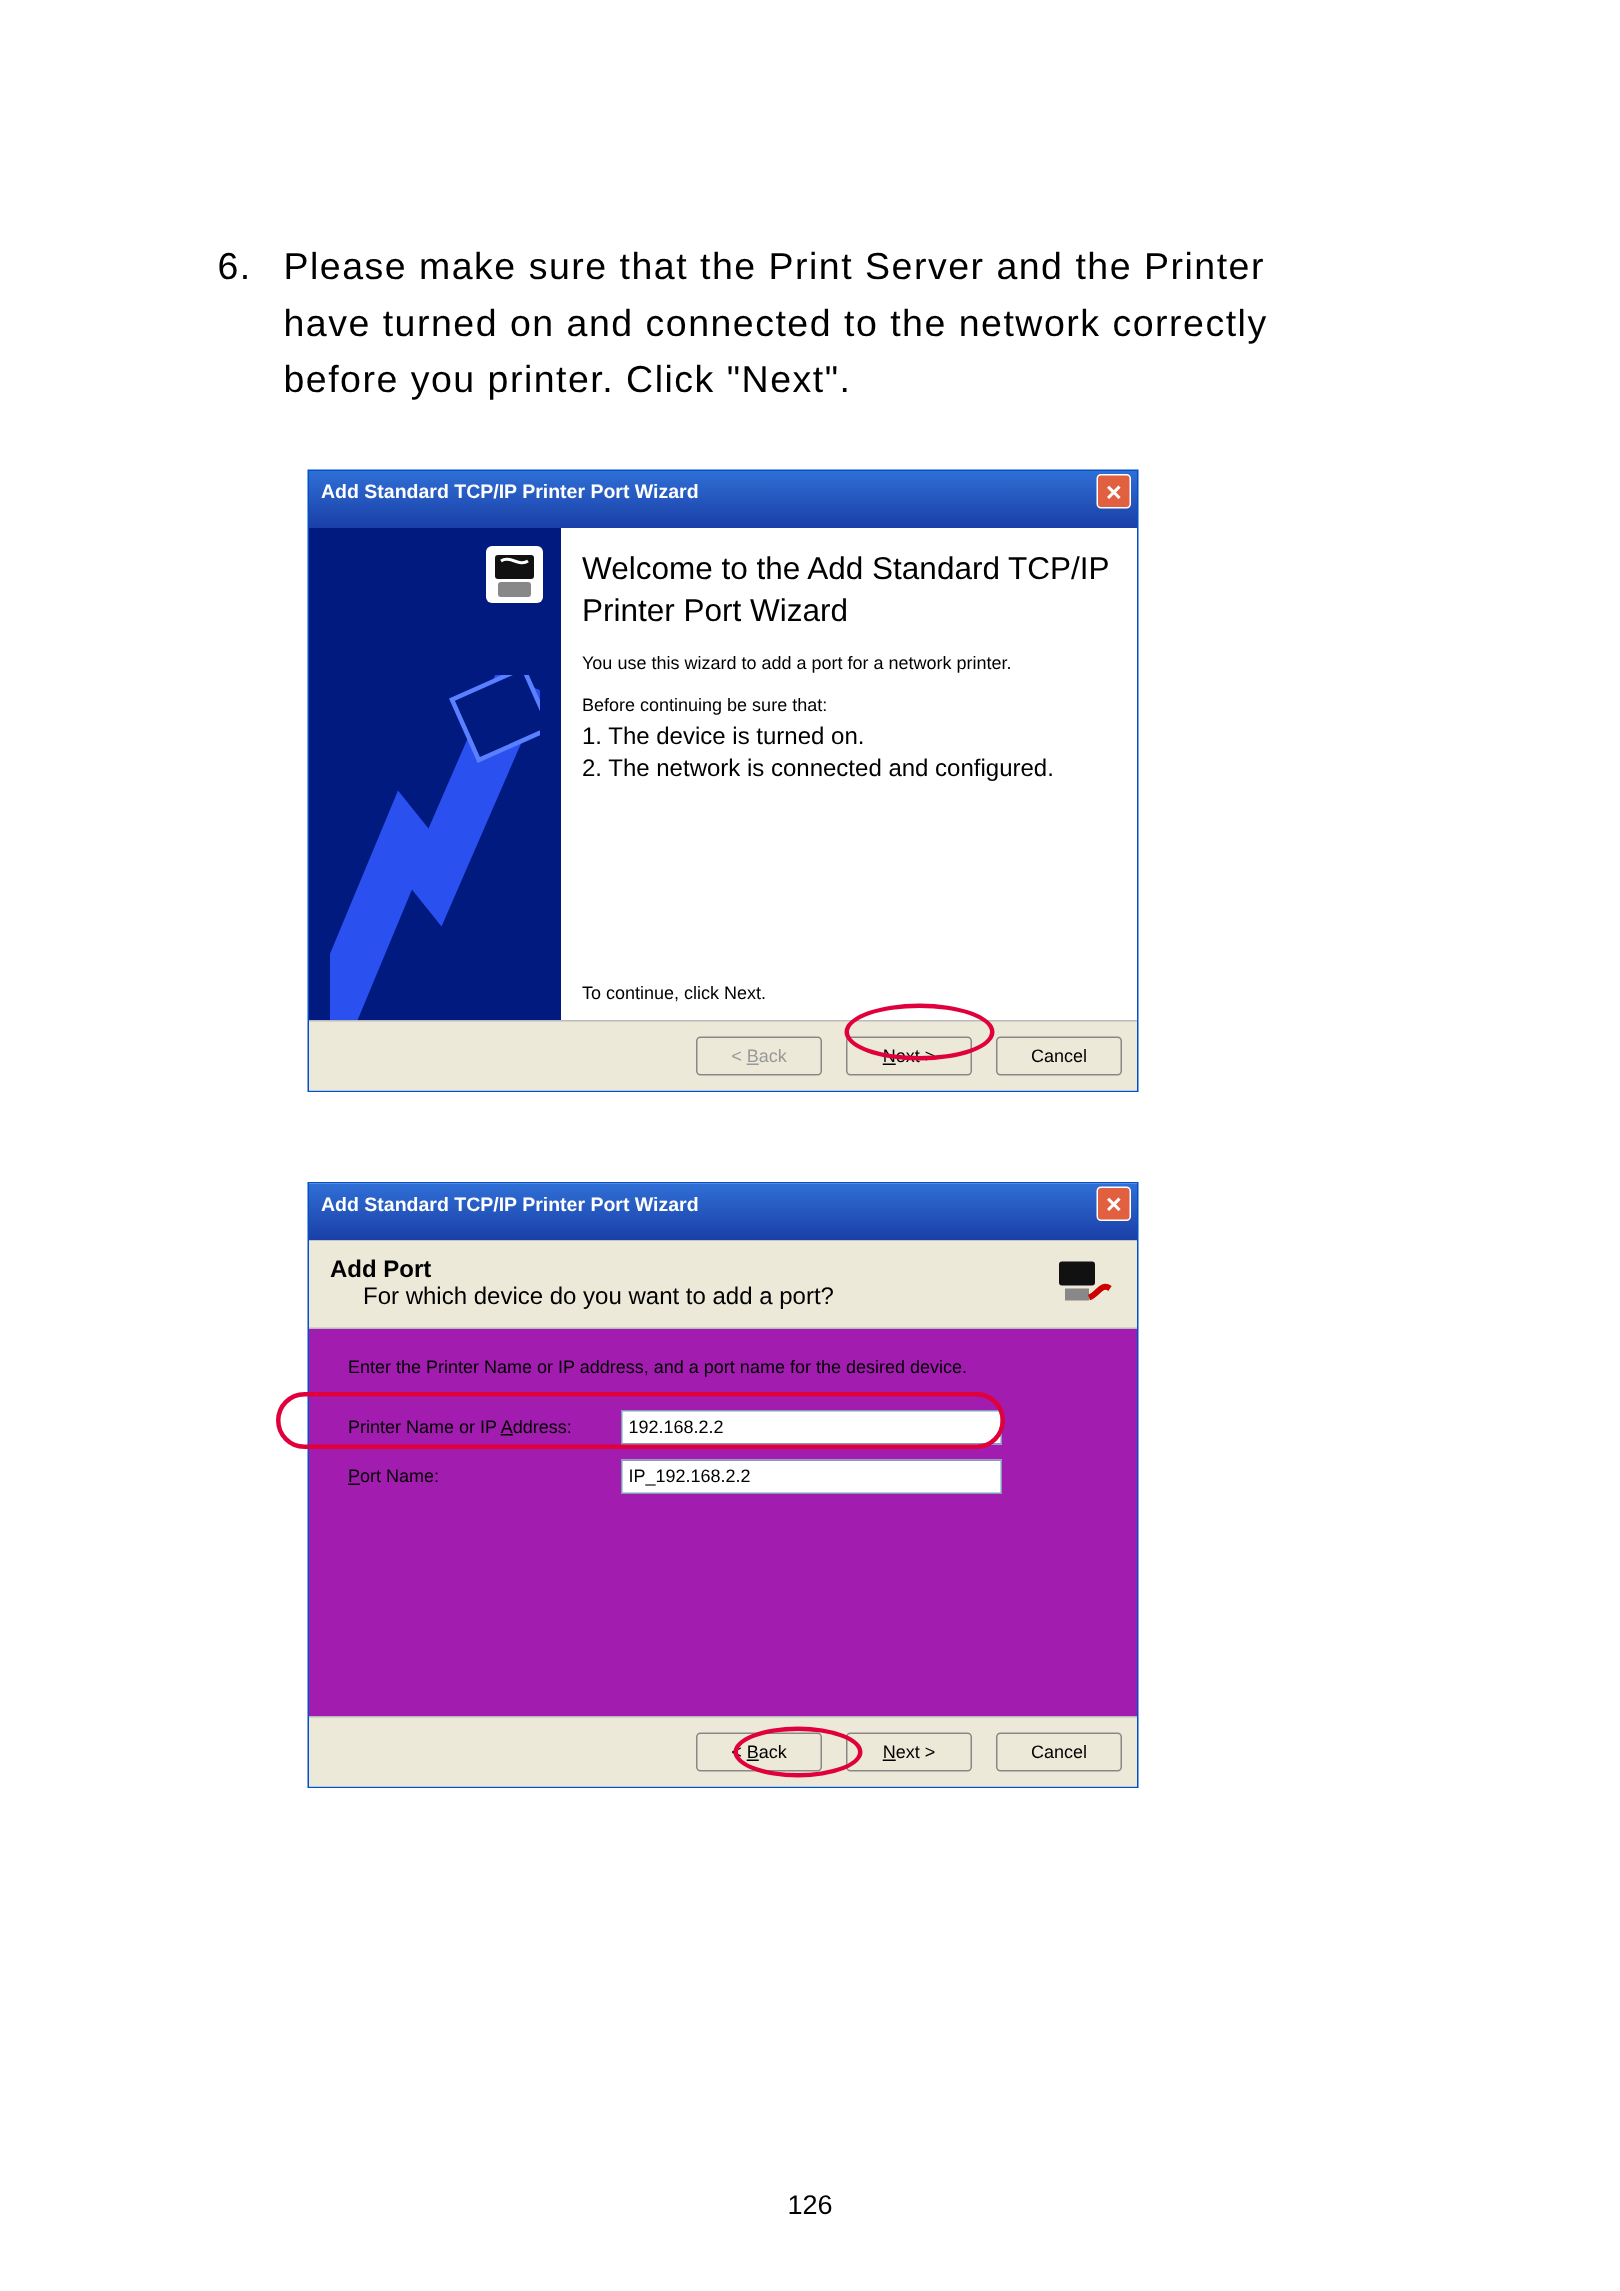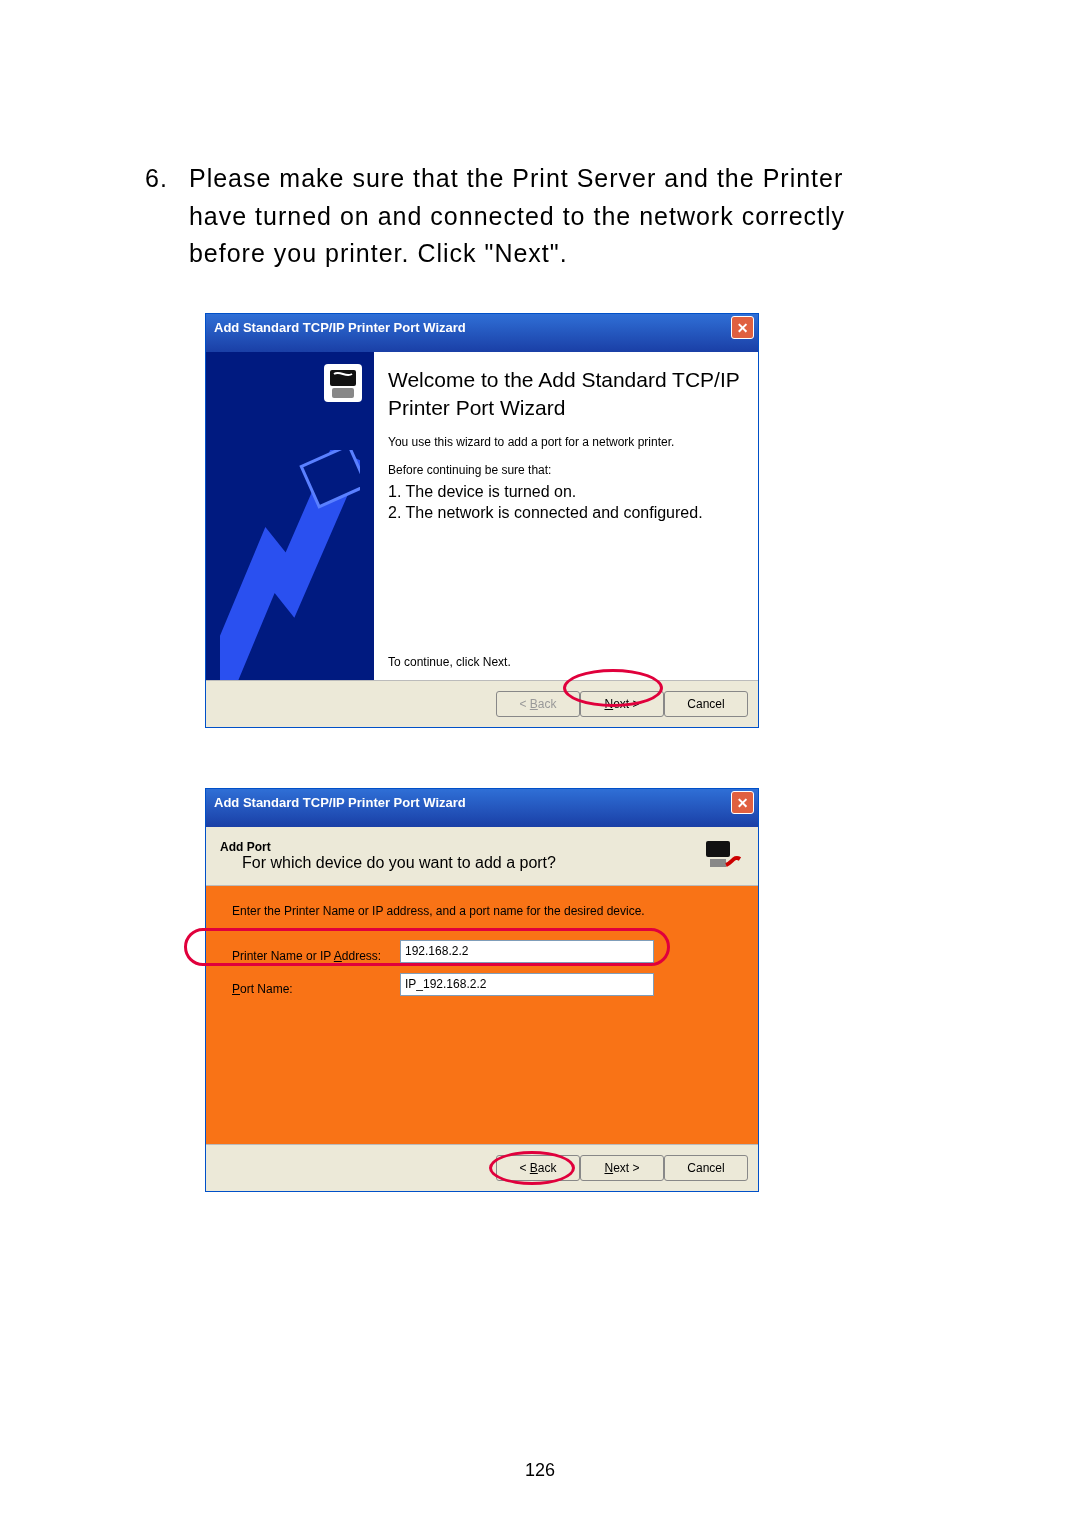--- a/index.html
+++ b/index.html
@@ -16,34 +16,34 @@
   .d1-upper{display:flex}
   .d1-left{width:168px;background:#001a80;position:relative}
   .d1-icon-sm{position:absolute;top:10px;right:10px;width:42px;height:42px}
   .d1-cable{position:absolute;left:14px;bottom:0;width:140px;height:230px}
   .d1-right{flex:1;background:#fff;padding:14px 16px 10px 14px;font-size:12px;line-height:1.35}
   .d1-heading{font-size:21px;margin:0 0 12px 0}
   .d1-sub{font-size:12px;margin:0 0 12px 0}
   .d1-prelist{margin:0 0 2px 0}
   .d1-list{margin:0;padding:0;font-size:16px}
   .d1-cont{margin-top:130px;margin-bottom:0}
-  .btnbar{border-top:1px solid #bbb;padding:10px;display:flex;justify-content:flex-end;gap:0}
+  .btnbar{border-top:1px solid #bbb;padding:10px;display:flex;justify-content:flex-end;gap:16px}
   .btn{width:82px;height:24px;font-size:12px;background:#ece9d8;border:1px solid #888;border-radius:3px;display:flex;align-items:center;justify-content:center}
   .btn.disabled{color:#999}
   .btn u{text-decoration:underline}
   .circ1{position:absolute;width:94px;height:32px;border:3px solid #e0003c;border-radius:50%;left:357px;top:355px;pointer-events:none}
   
   .d2-head{padding:8px 14px;display:flex;align-items:center}
   .d2-head-t{flex:1}
-  .d2-title{font-weight:bold;font-size:12px}
+  .d2-title{font-weight:bold;font-size:16px}
   .d2-sub{font-size:16px;padding-left:22px}
   .d2-icon{width:42px;height:42px}
   .d2-sep{border-top:1px solid #bbb;margin:0}
-  .d2-body{padding:18px 26px 10px 26px;font-size:12px;background:#f97316;min-height:230px}
-  .d2-row{display:flex;align-items:flex-end;margin-top:10px;}
+  .d2-body{padding:18px 26px 10px 26px;font-size:12px;background:#a21caf;min-height:230px}
+  .d2-row{display:flex;align-items:center;margin-top:10px;gap:14px}
   .d2-label{width:168px}
   .d2-input{flex:0 0 244px;height:21px;border:1px solid #7f9db9;background:#fff;font-size:12px;padding:0 4px;display:flex;align-items:center}
   .circ2{position:absolute;width:480px;height:32px;border:3px solid #e0003c;border-radius:40px;left:206px;top:115px;pointer-events:none}
   .circ3{position:absolute;width:80px;height:28px;border:3px solid #e0003c;border-radius:50%;left:435px;top:-6px;pointer-events:none}
   .dlg2{position:relative}
   .pagenum{position:absolute;bottom:46px;left:0;right:0;text-align:center;font-size:18px}
 </style>
 </head>
 <body>
 

